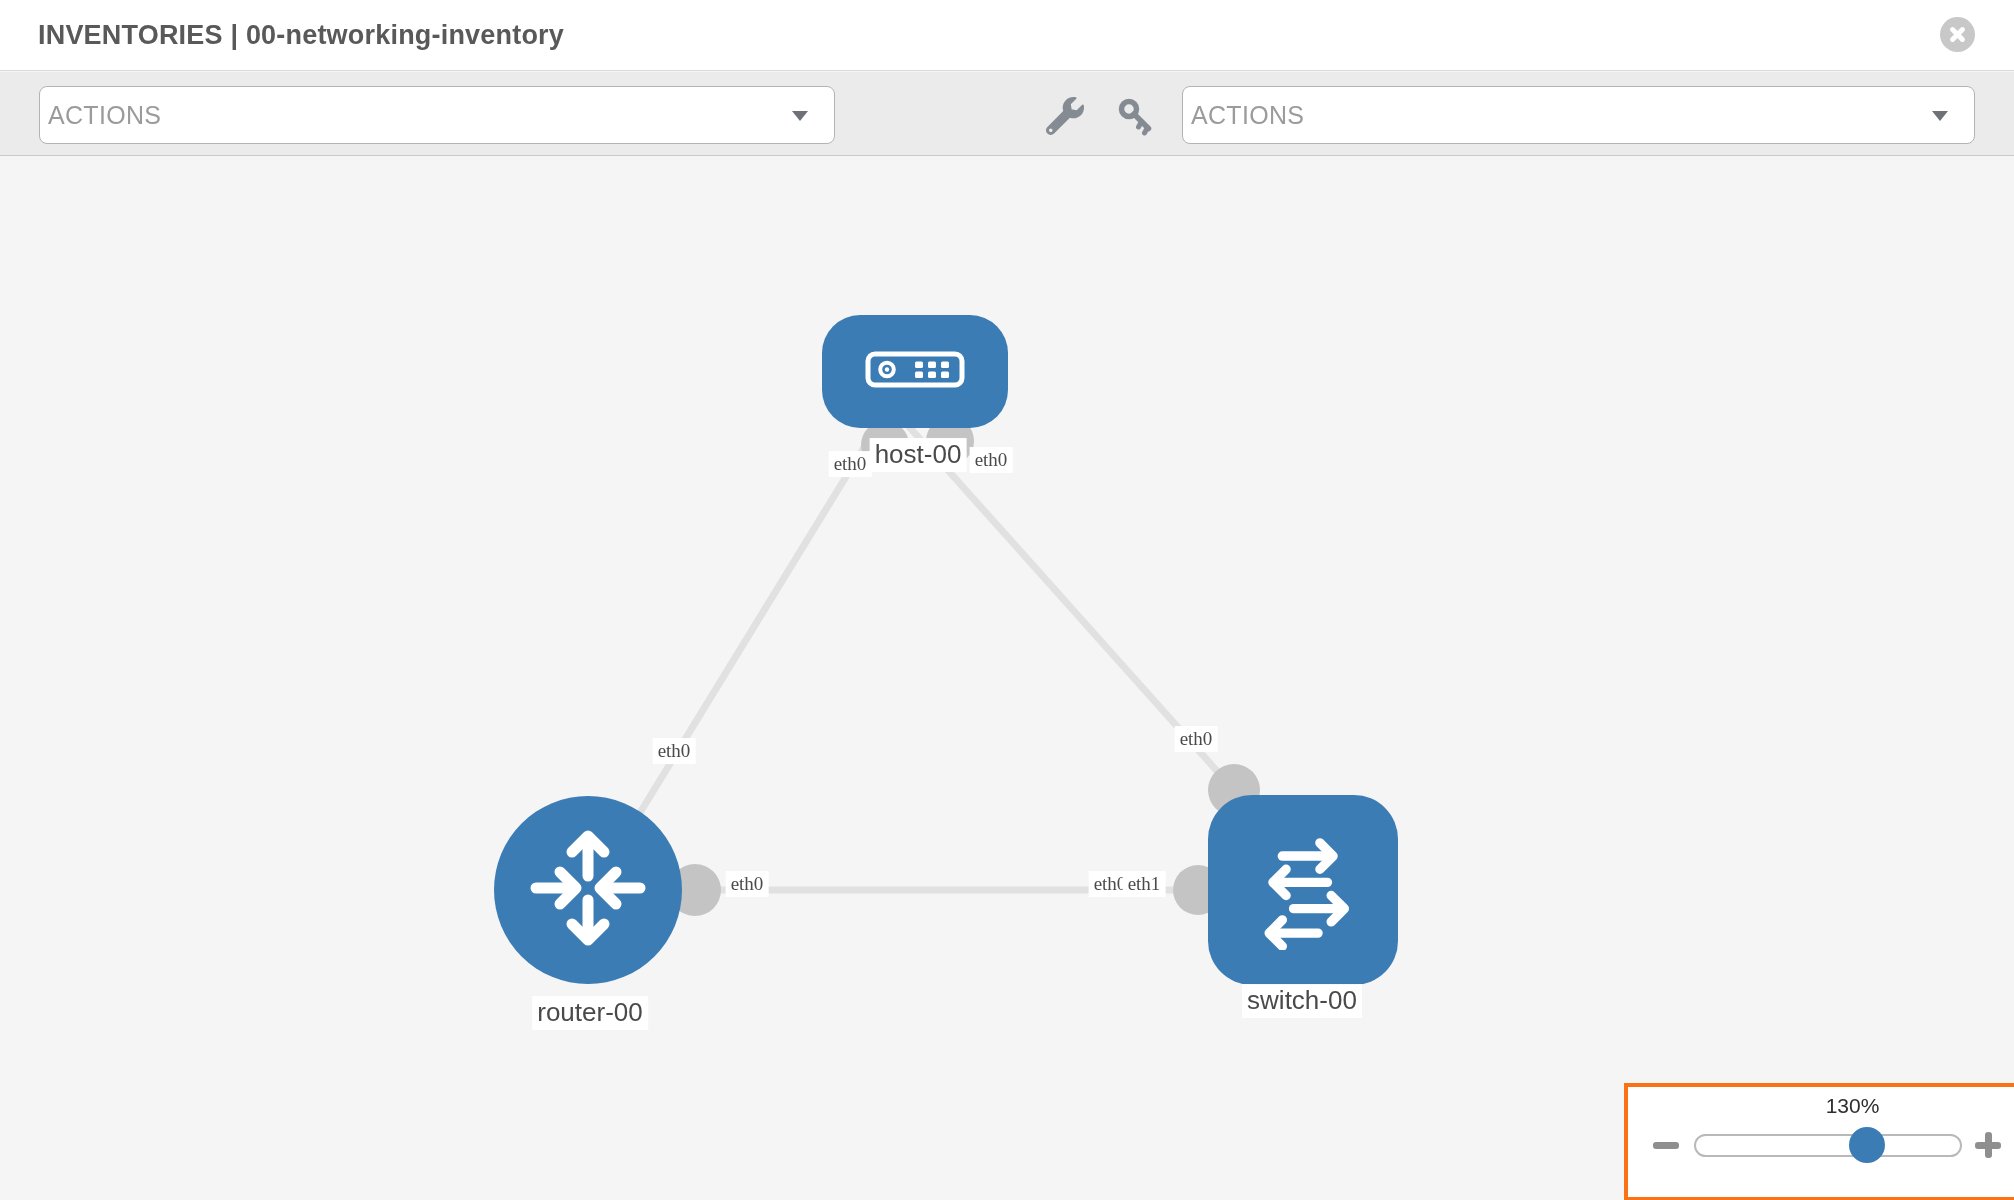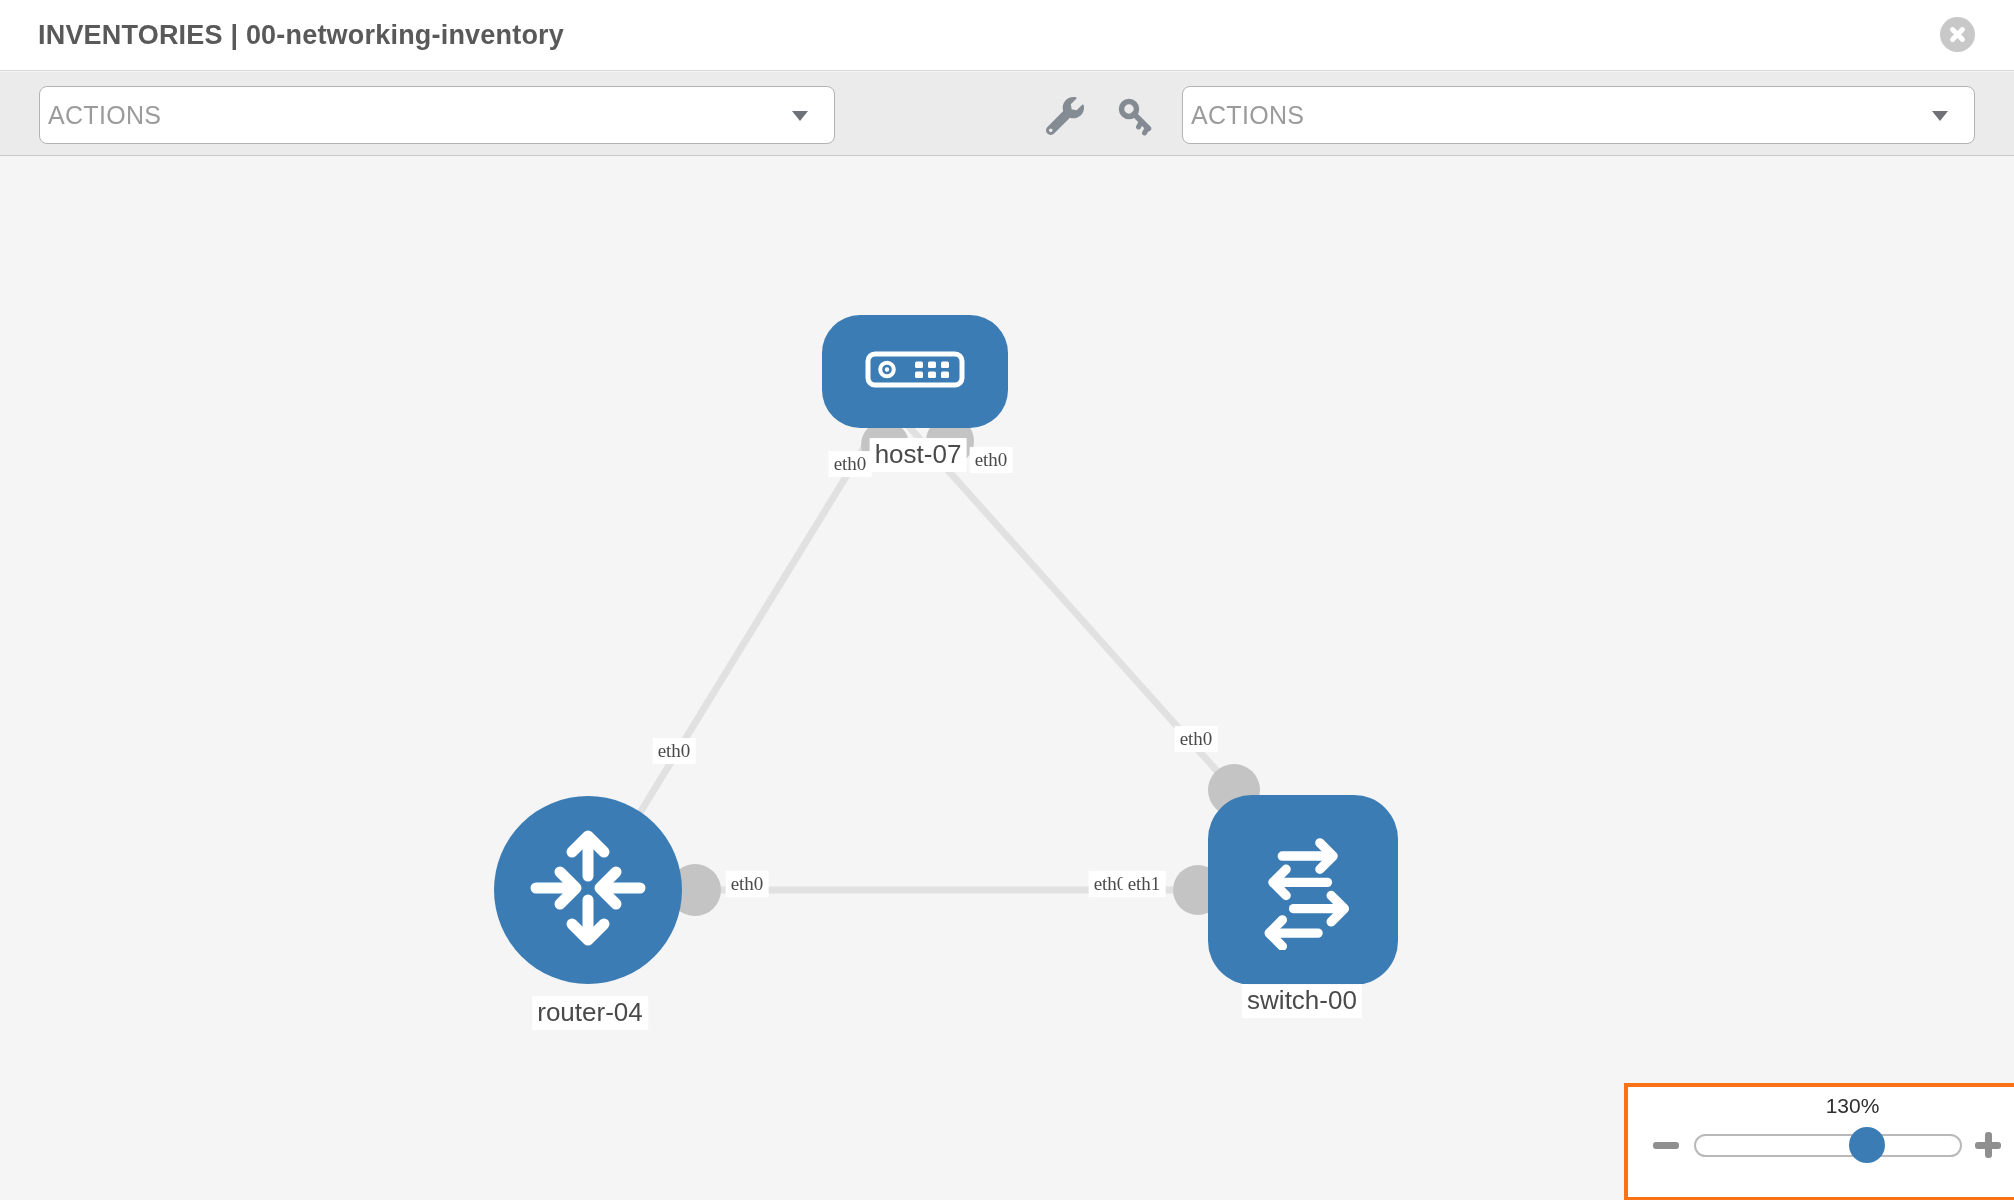--- a/index.html
+++ b/index.html
@@ -206,22 +206,22 @@
       <line x1="92" y1="60" x2="38" y2="60"></line>
       <polyline points="48,46 34,60 48,74"></polyline>
       <line x1="56" y1="88" x2="106" y2="88"></line>
       <polyline points="96,74 110,88 96,102"></polyline>
       <line x1="82" y1="114" x2="34" y2="114"></line>
       <polyline points="44,100 30,114 44,128"></polyline>
     </svg>
   </span>
 </div>
 
-<div class="diagram-label node-label" style="left:918px; top:455px;">host-07</div>
-<div class="diagram-label node-label" style="left:590px; top:1013px;">router-04</div>
+<div class="diagram-label node-label" style="left:918px; top:455px;">host-00</div>
+<div class="diagram-label node-label" style="left:590px; top:1013px;">router-00</div>
 <div class="diagram-label node-label" style="left:1302px; top:1001px;">switch-00</div>
 
 <div class="diagram-label iface-label" style="left:850px; top:464px;">eth0</div>
 <div class="diagram-label iface-label" style="left:991px; top:460px;">eth0</div>
 <div class="diagram-label iface-label" style="left:674px; top:751px;">eth0</div>
 <div class="diagram-label iface-label" style="left:1196px; top:739px;">eth0</div>
 <div class="diagram-label iface-label" style="left:747px; top:884px;">eth0</div>
 <div class="diagram-label iface-label under" style="left:1110px; top:884px;">eth0</div>
 <div class="diagram-label iface-label over" style="left:1144px; top:884px;text-align:center;">eth1</div>
 

